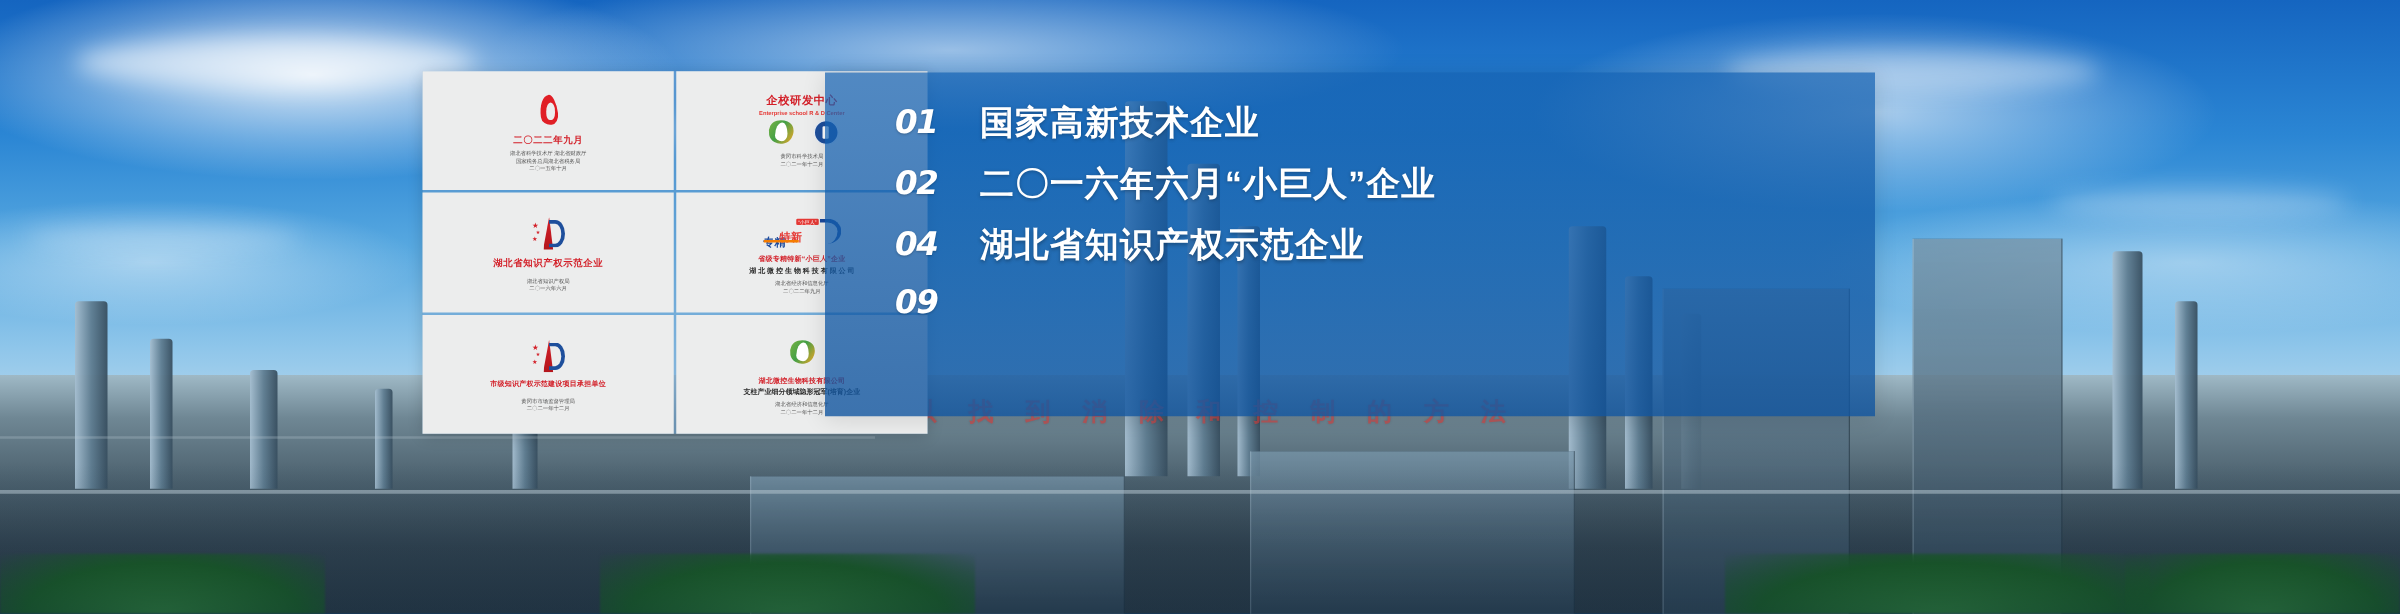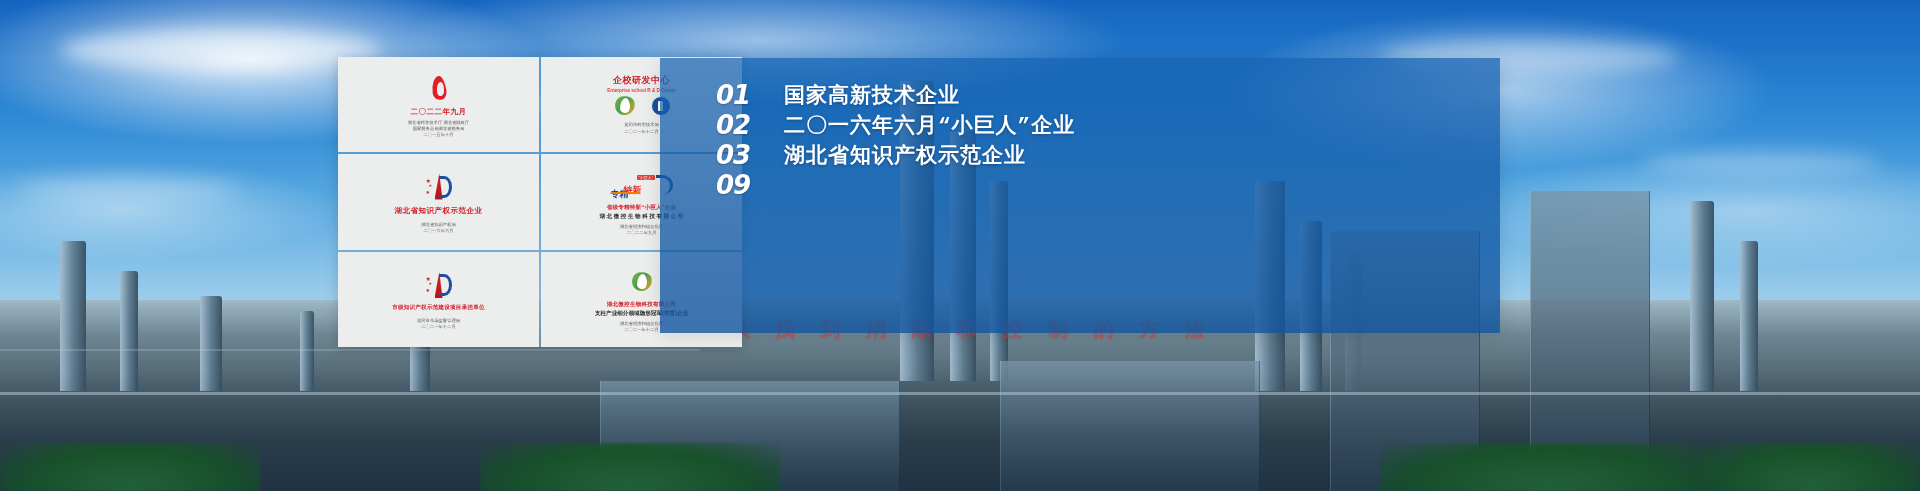--- a/index.html
+++ b/index.html
@@ -163,34 +163,33 @@
   .zjtx .bar { position:absolute; left:0; bottom:1px; width:28px; height:1.6px; background:#f57c00; }
 
   
   #honors-panel {
     position:absolute; left:546px; top:58px; width:692px; height:275px;
     background:linear-gradient(180deg, rgba(21,98,178,.72), rgba(16,84,158,.80));
     box-shadow:0 2px 18px rgba(0,0,0,.12);
   }
   #honors-list {
     position:absolute; left:56px; top:22px; right:10px;
-    display:flex; flex-direction:column; 
+    display:flex; flex-direction:column; gap:13px;
   }
   .honor-row { display:flex; align-items:center; gap:28px; }
   .honor-num {
     color:#ffffff; font-size:26px; font-weight:bold; font-style:italic;
     font-family:"DejaVu Sans", sans-serif;
     letter-spacing:-1px; min-width:40px;
     text-shadow:0 1px 2px rgba(0,0,0,.25);
   }
   .honor-text {
-    color:#ffffff; font-size:21px; font-weight:bold;
+    color:#ffffff; font-size:27px; font-weight:bold;
     letter-spacing:1px; white-space:nowrap;
     text-shadow:0 1px 3px rgba(0,0,0,.3);
-    font-family:Liberation Mono, monospace;
   }
 </style>
 </head>
 <body>
 
 <div id="banner">
 
   <div class="sky"></div>
   <div class="wisp" style="left:60px;top:30px;width:320px;height:40px;"></div>
   <div class="wisp" style="left:420px;top:90px;width:260px;height:26px;opacity:.6"></div>
@@ -321,21 +320,21 @@
     <div id="honors-list">
       <div class="honor-row">
         <span class="honor-num">01</span>
         <span class="honor-text">国家高新技术企业</span>
       </div>
       <div class="honor-row">
         <span class="honor-num">02</span>
         <span class="honor-text">二〇一六年六月“小巨人”企业</span>
       </div>
       <div class="honor-row">
-        <span class="honor-num">03</span>
+        <span class="honor-num">04</span>
         <span class="honor-text">湖北省知识产权示范企业</span>
       </div>
       <div class="honor-row">
         <span class="honor-num">09</span>
       </div>
     </div>
   </div>
 
 </div>
 

